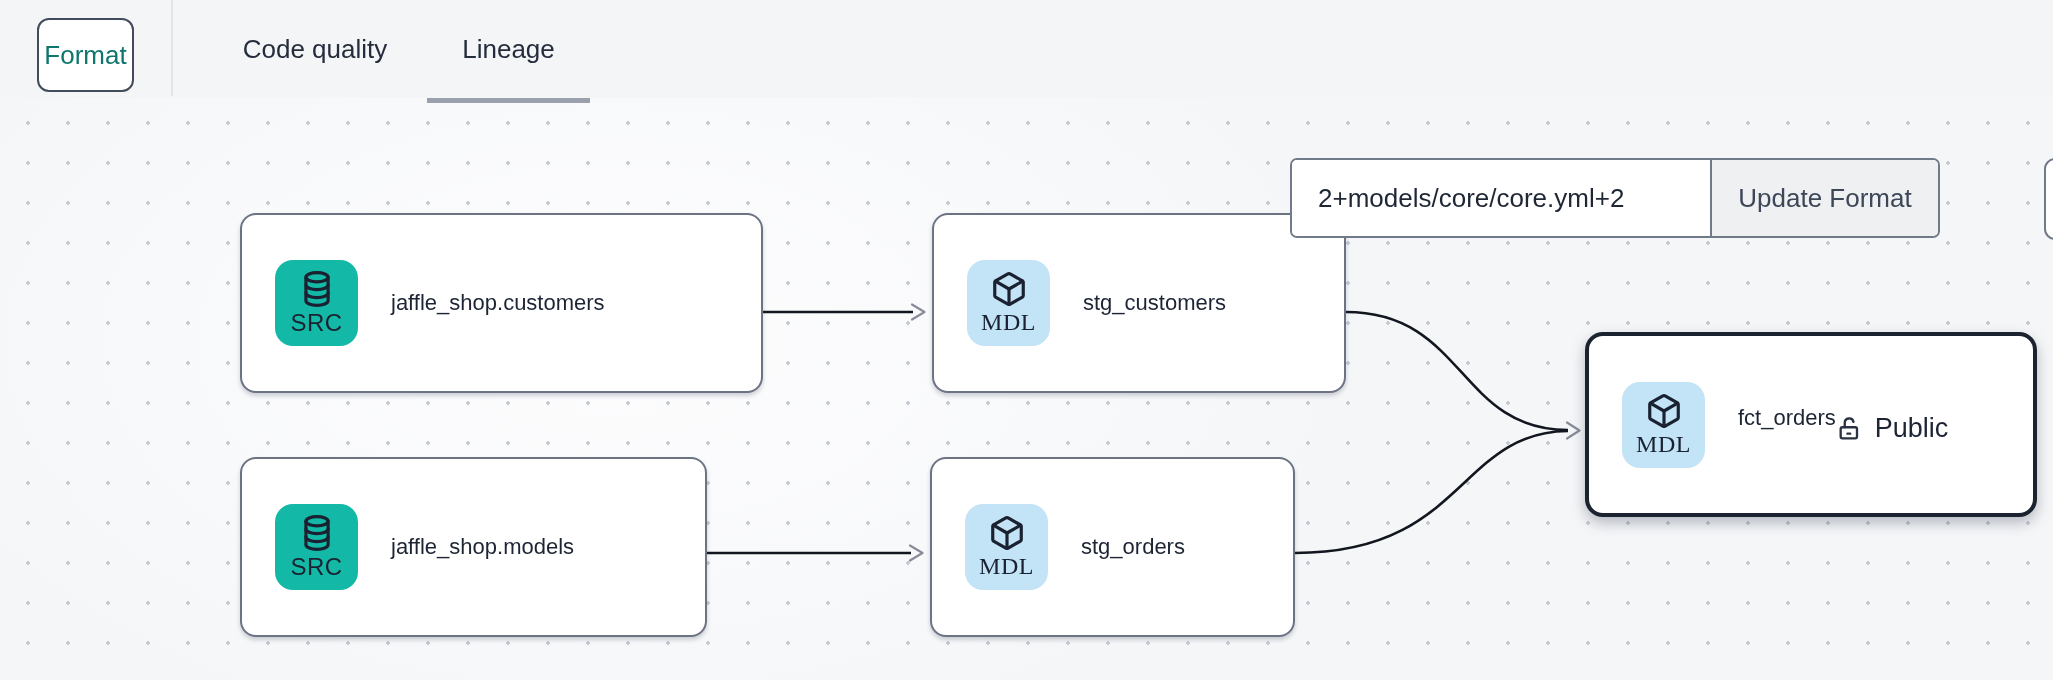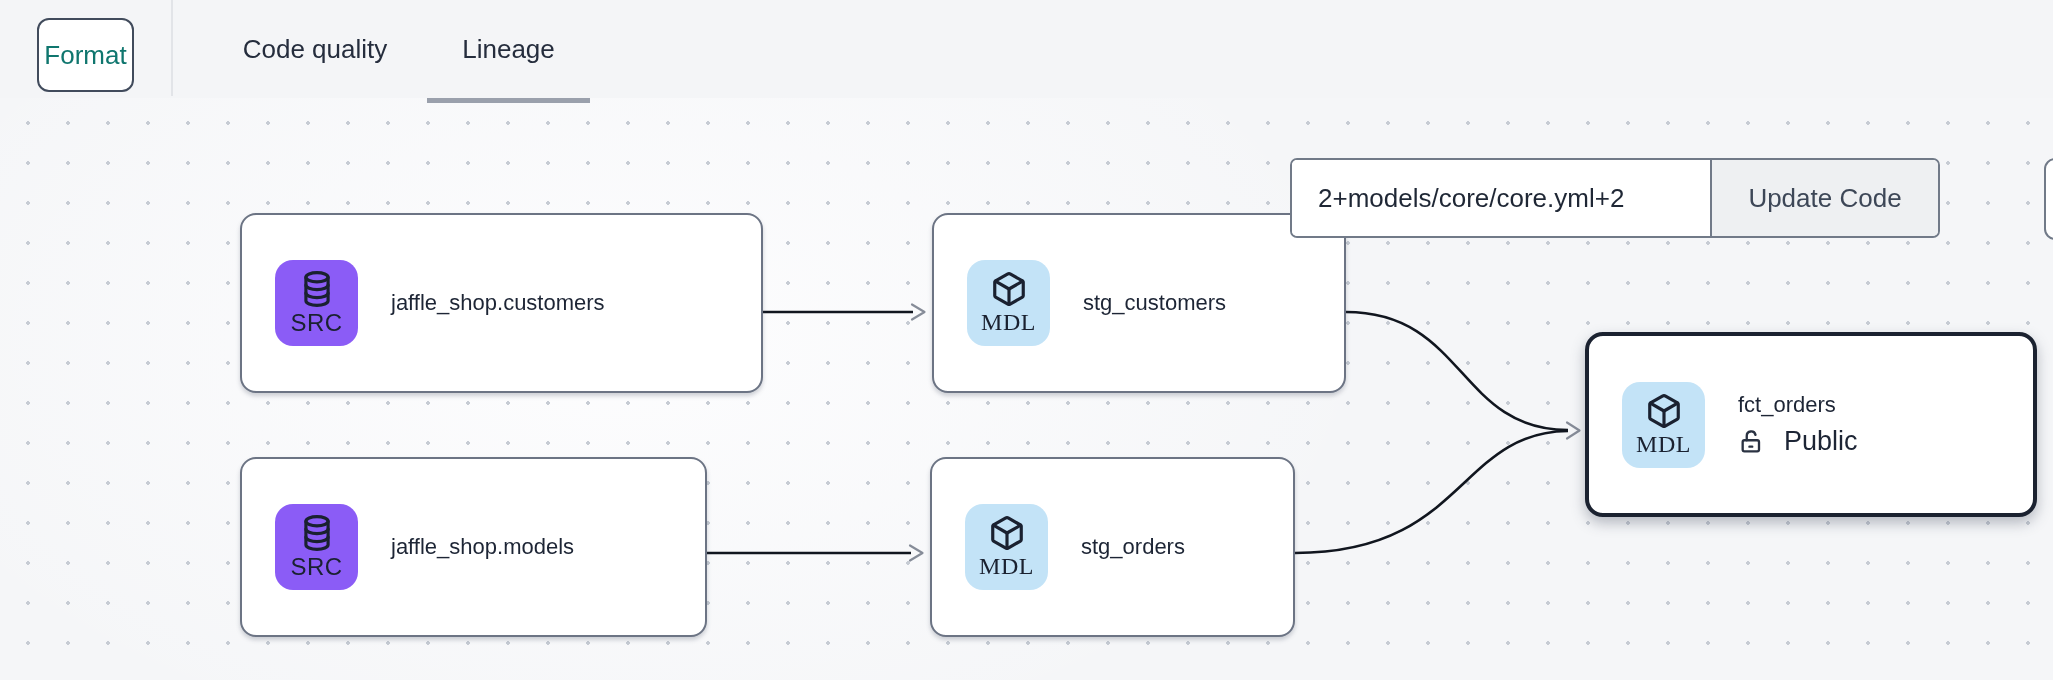--- a/index.html
+++ b/index.html
@@ -77,28 +77,28 @@
   .node-stg-orders { left: 930px; top: 359px; width: 365px; height: 180px; }
   .node-fct-orders { left: 1585px; top: 234px; width: 452px; height: 185px; }
 
   .badge {
     width: 83px; height: 86px; border-radius: 18px;
     display: flex; flex-direction: column; align-items: center; justify-content: center;
     flex-shrink: 0;
     color: #1a2130;
   }
   .badge svg { width: 38px; height: 38px; stroke: #1a2130; }
-  .badge-src { background: #8b5cf6; }
+  .badge-src { background: #14b8a6; }
   .badge-mdl { background: #c3e3f7; font-family: Liberation Serif, serif; }
   .badge-label { font-size: 24px; margin-top: 1px; letter-spacing: 0.5px; }
 
   .node-title { font-size: 22px; color: #1d2535; white-space: nowrap; }
-  .node-text-col { display: flex; flex-direction: column; justify-content: center; }
+  .node-text-col { display: flex; flex-direction: row; justify-content: center; }
   .node-access-row {
-    display: flex; align-items: center; gap: 18px; margin-top: 8px;
+    display: flex; align-items: center; gap: 11px; margin-top: 8px;
   }
   .node-access-row svg { width: 28px; height: 28px; stroke: #2a3242; }
   .node-access-label { font-size: 27px; color: #1d2535; }
 
   
   .selector-group {
     position: absolute; left: 1290px; top: 60px; width: 650px; height: 80px;
     border: 2px solid #717a88; border-radius: 7px;
     display: flex; overflow: hidden;
     background: #ffffff;
@@ -212,21 +212,21 @@
             <path d="M7.5 10.5V6.8a3.8 3.8 0 0 1 7.5-.9"></path>
             <line x1="9.8" y1="16" x2="12.2" y2="16"></line>
           </svg>
           <span class="node-access-label">Public</span>
         </div>
       </div>
     </div>
 
     <div class="selector-group">
       <input class="selector-input" type="text" value="2+models/core/core.yml+2" style="">
-      <button class="update-graph-btn">Update Code</button>
+      <button class="update-graph-btn">Update Format</button>
     </div>
 
     <div class="partial-control"></div>
   </div>
 
   <div class="topbar">
     <button class="format-btn">Format</button>
     <div class="topbar-divider"></div>
     <div class="tab tab-lineage">
       <span>Lineage</span>

